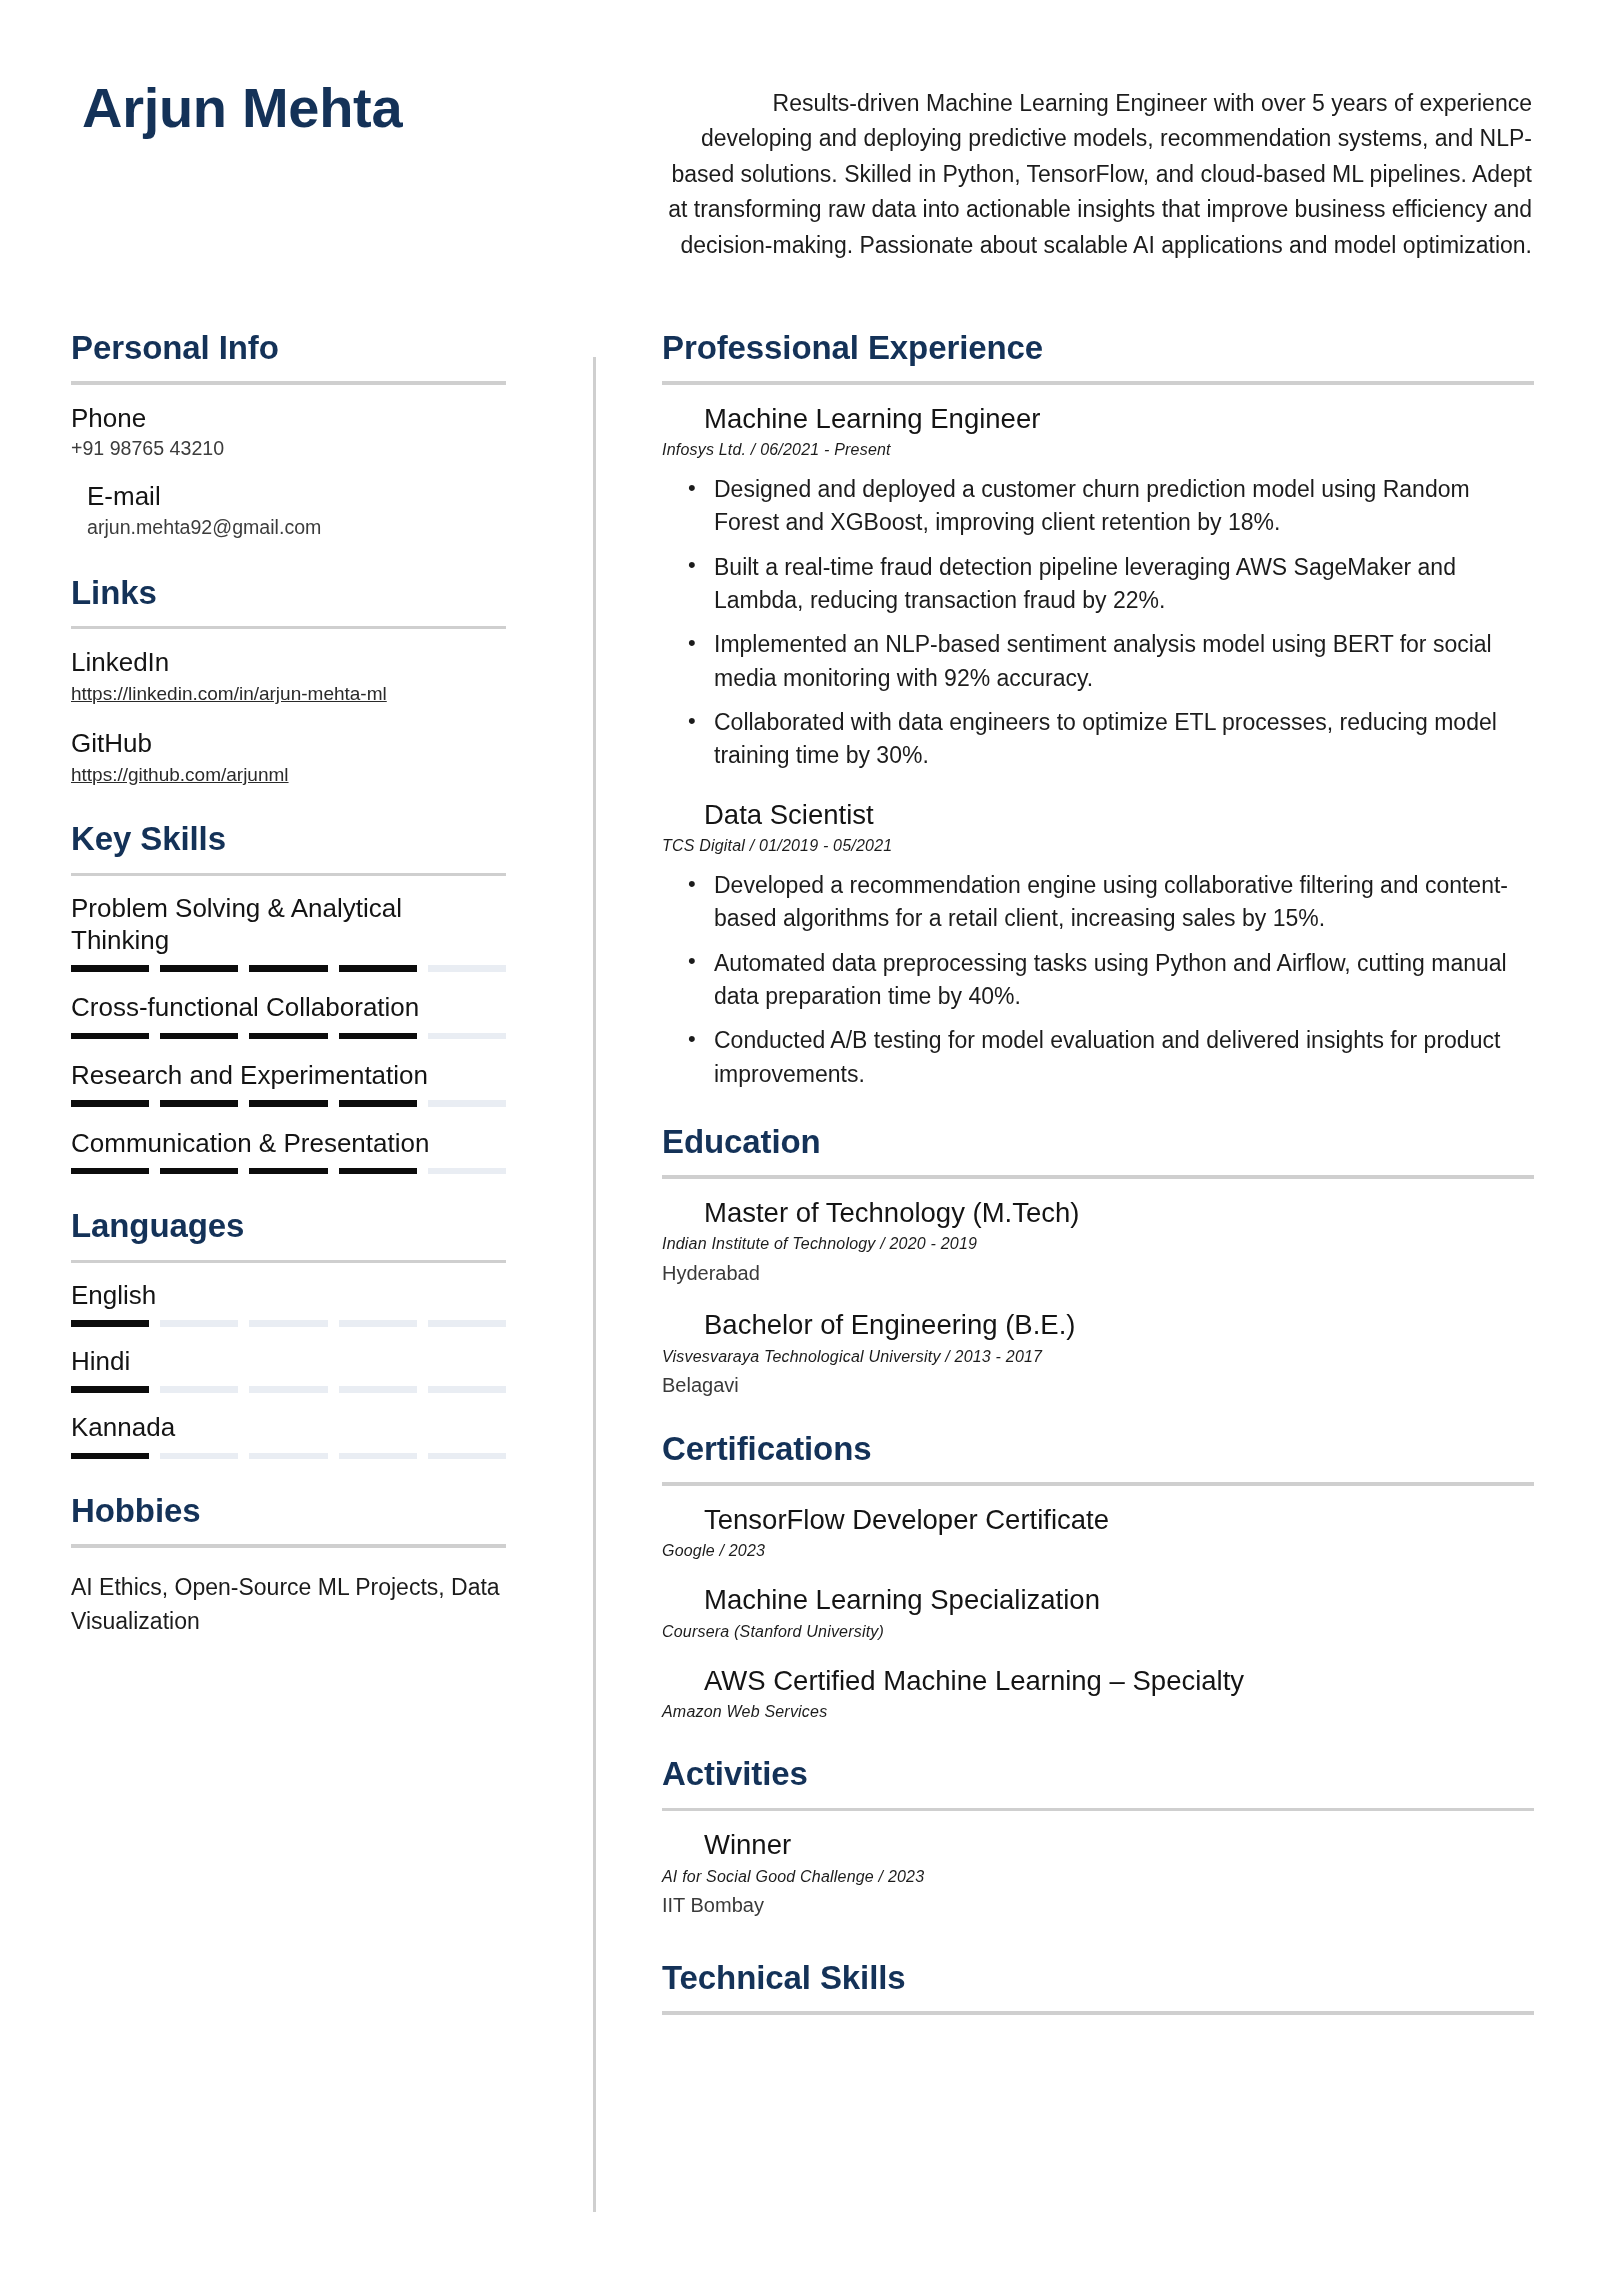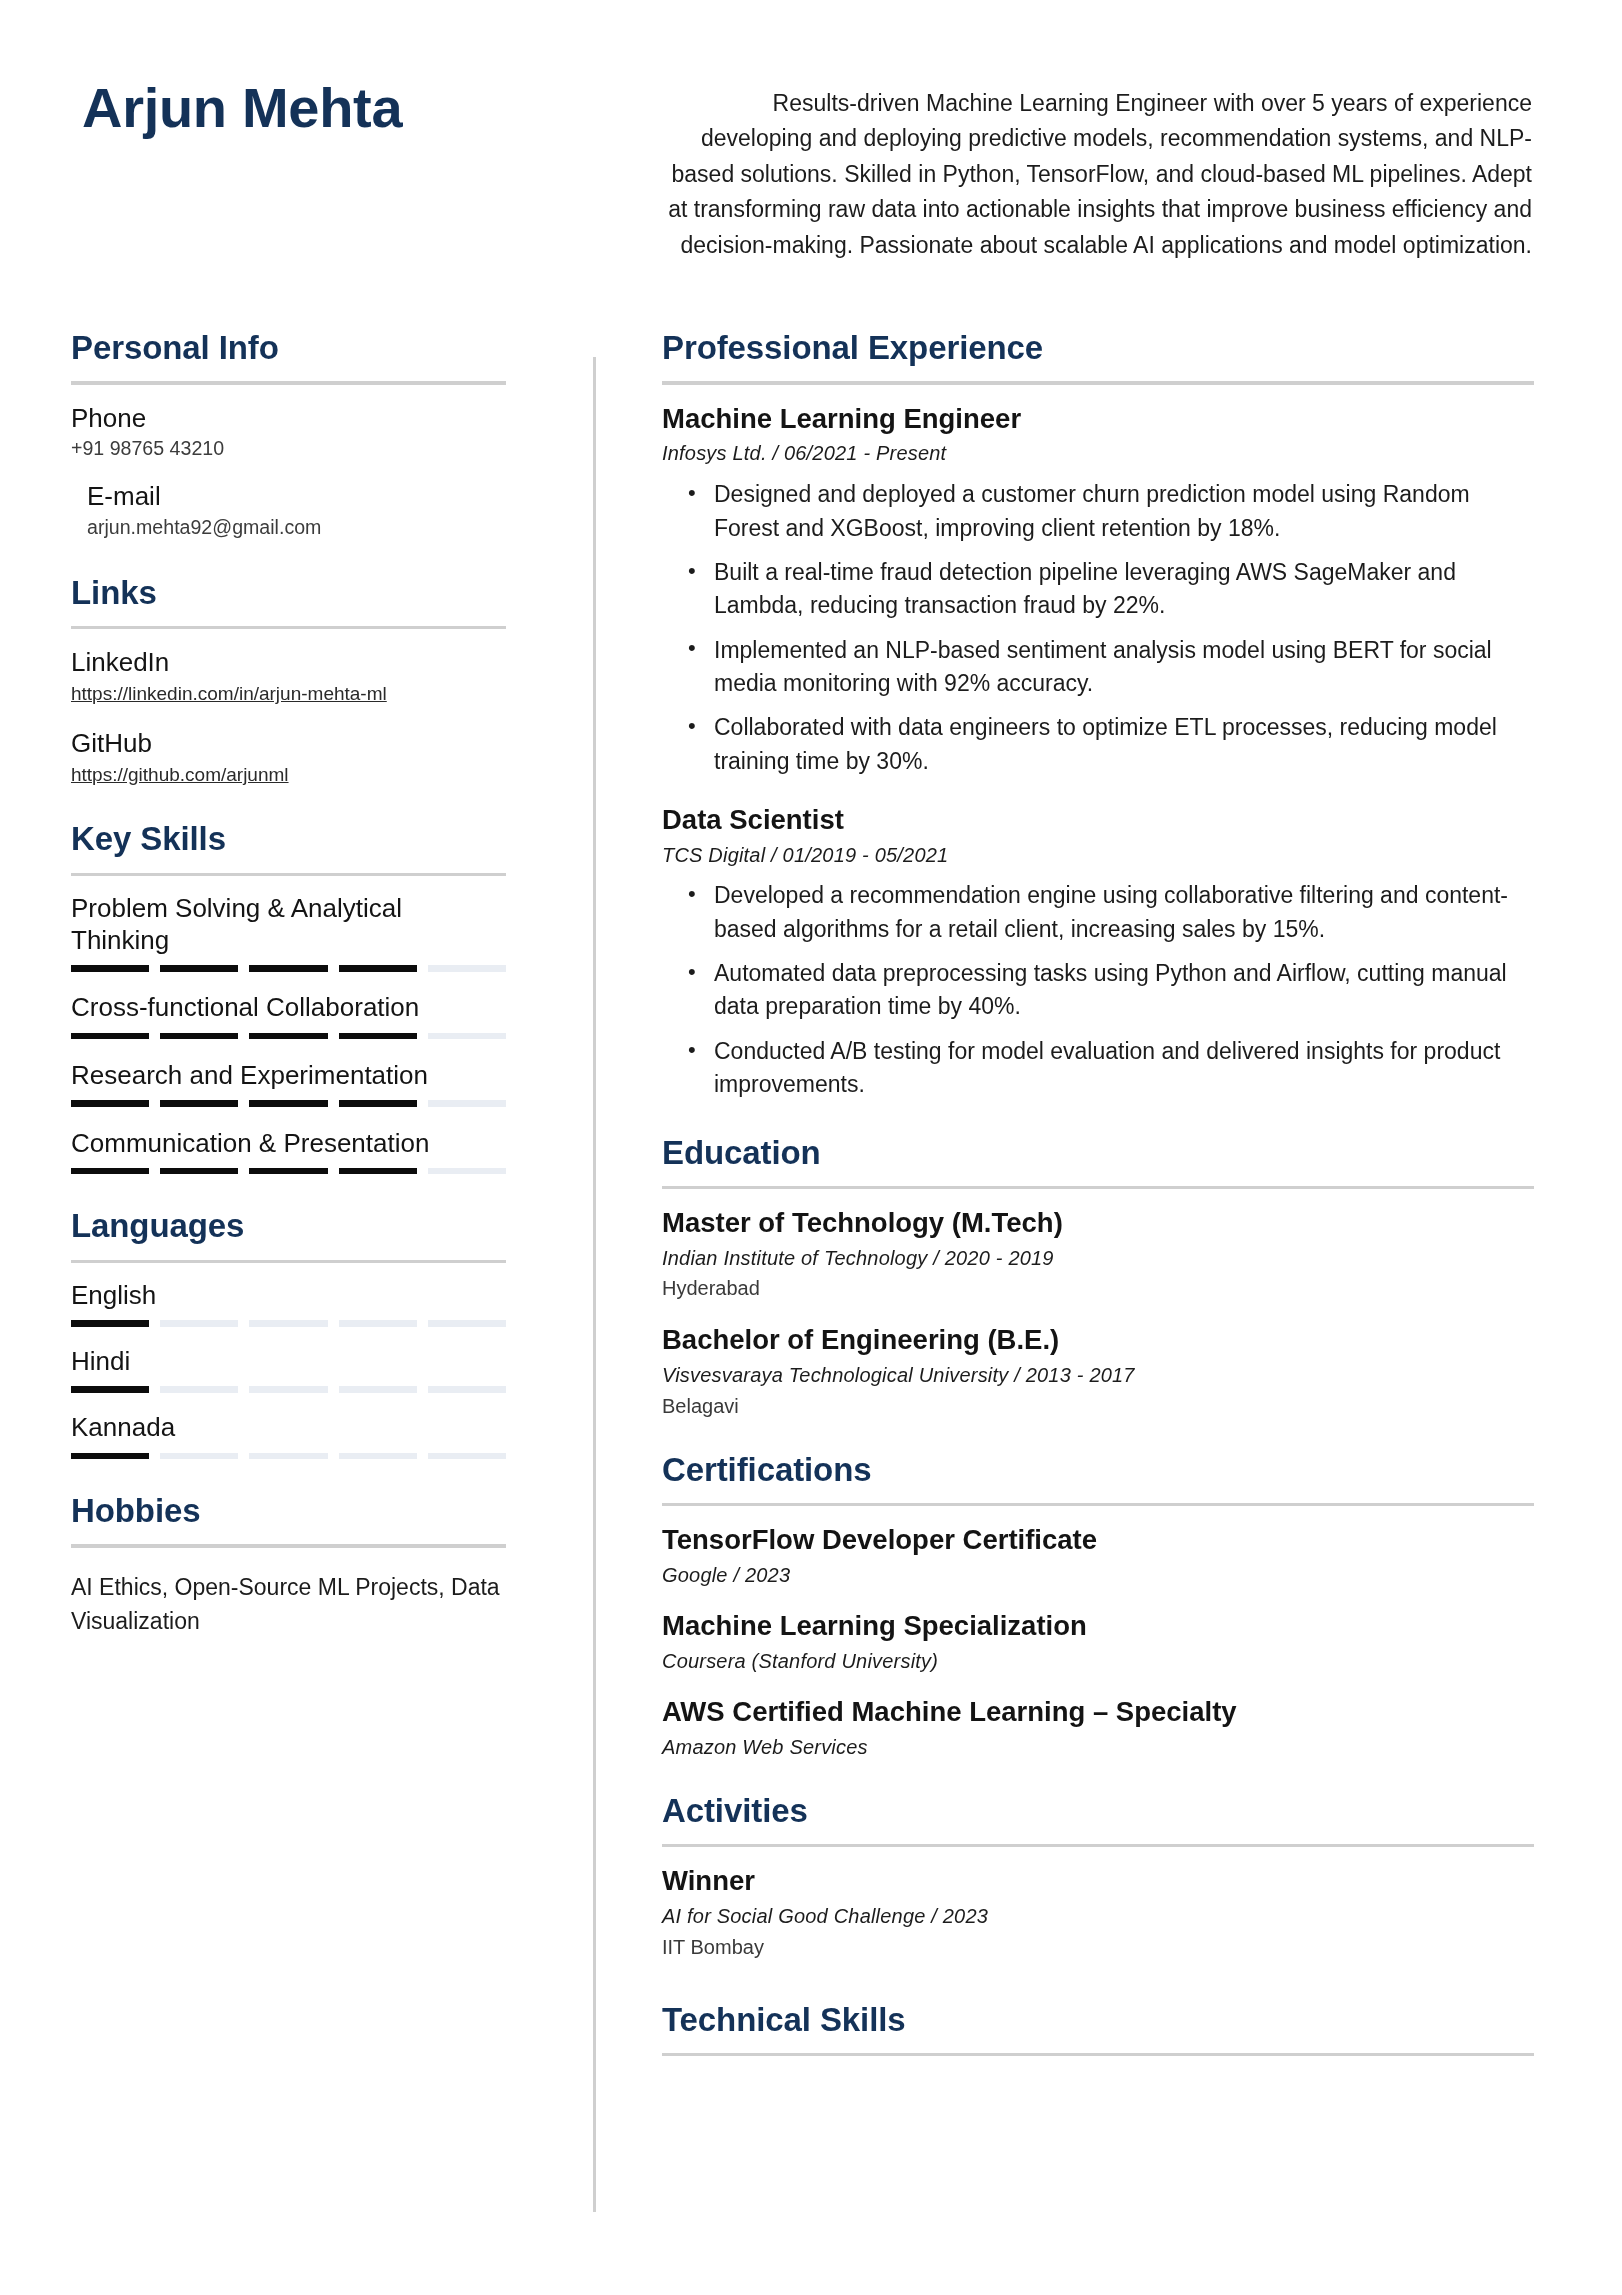--- a/index.html
+++ b/index.html
@@ -95,38 +95,39 @@
     margin-top: 14.4px;
   }
   .sec {
     margin-bottom: 0;
   }
   .sec-body { padding-top: 11.8px; }
 
   
   .item-title {
     font-size: 27.5px;
-    font-weight: 700;
+    font-weight: 400;
     color: #141414;
     line-height: 1.22;
+    margin-left: 42px;
   }
   .item-title-sm {
     font-size: 26px;
     font-weight: 400;
     color: #141414;
     line-height: 1.24;
   }
   .item-sub {
     font-size: 19.6px;
     color: #3c3c3c;
     line-height: 1.3;
     margin-top: 2.6px;
   }
   .item-meta {
-    font-size: 20px;
+    font-size: 16px;
     font-style: italic;
     color: #1c1c1c;
     line-height: 1.3;
     margin-top: 5.2px;
     letter-spacing: 0.2px;
   }
   .item-loc {
     font-size: 20px;
     color: #3a3a3a;
     line-height: 1.3;

